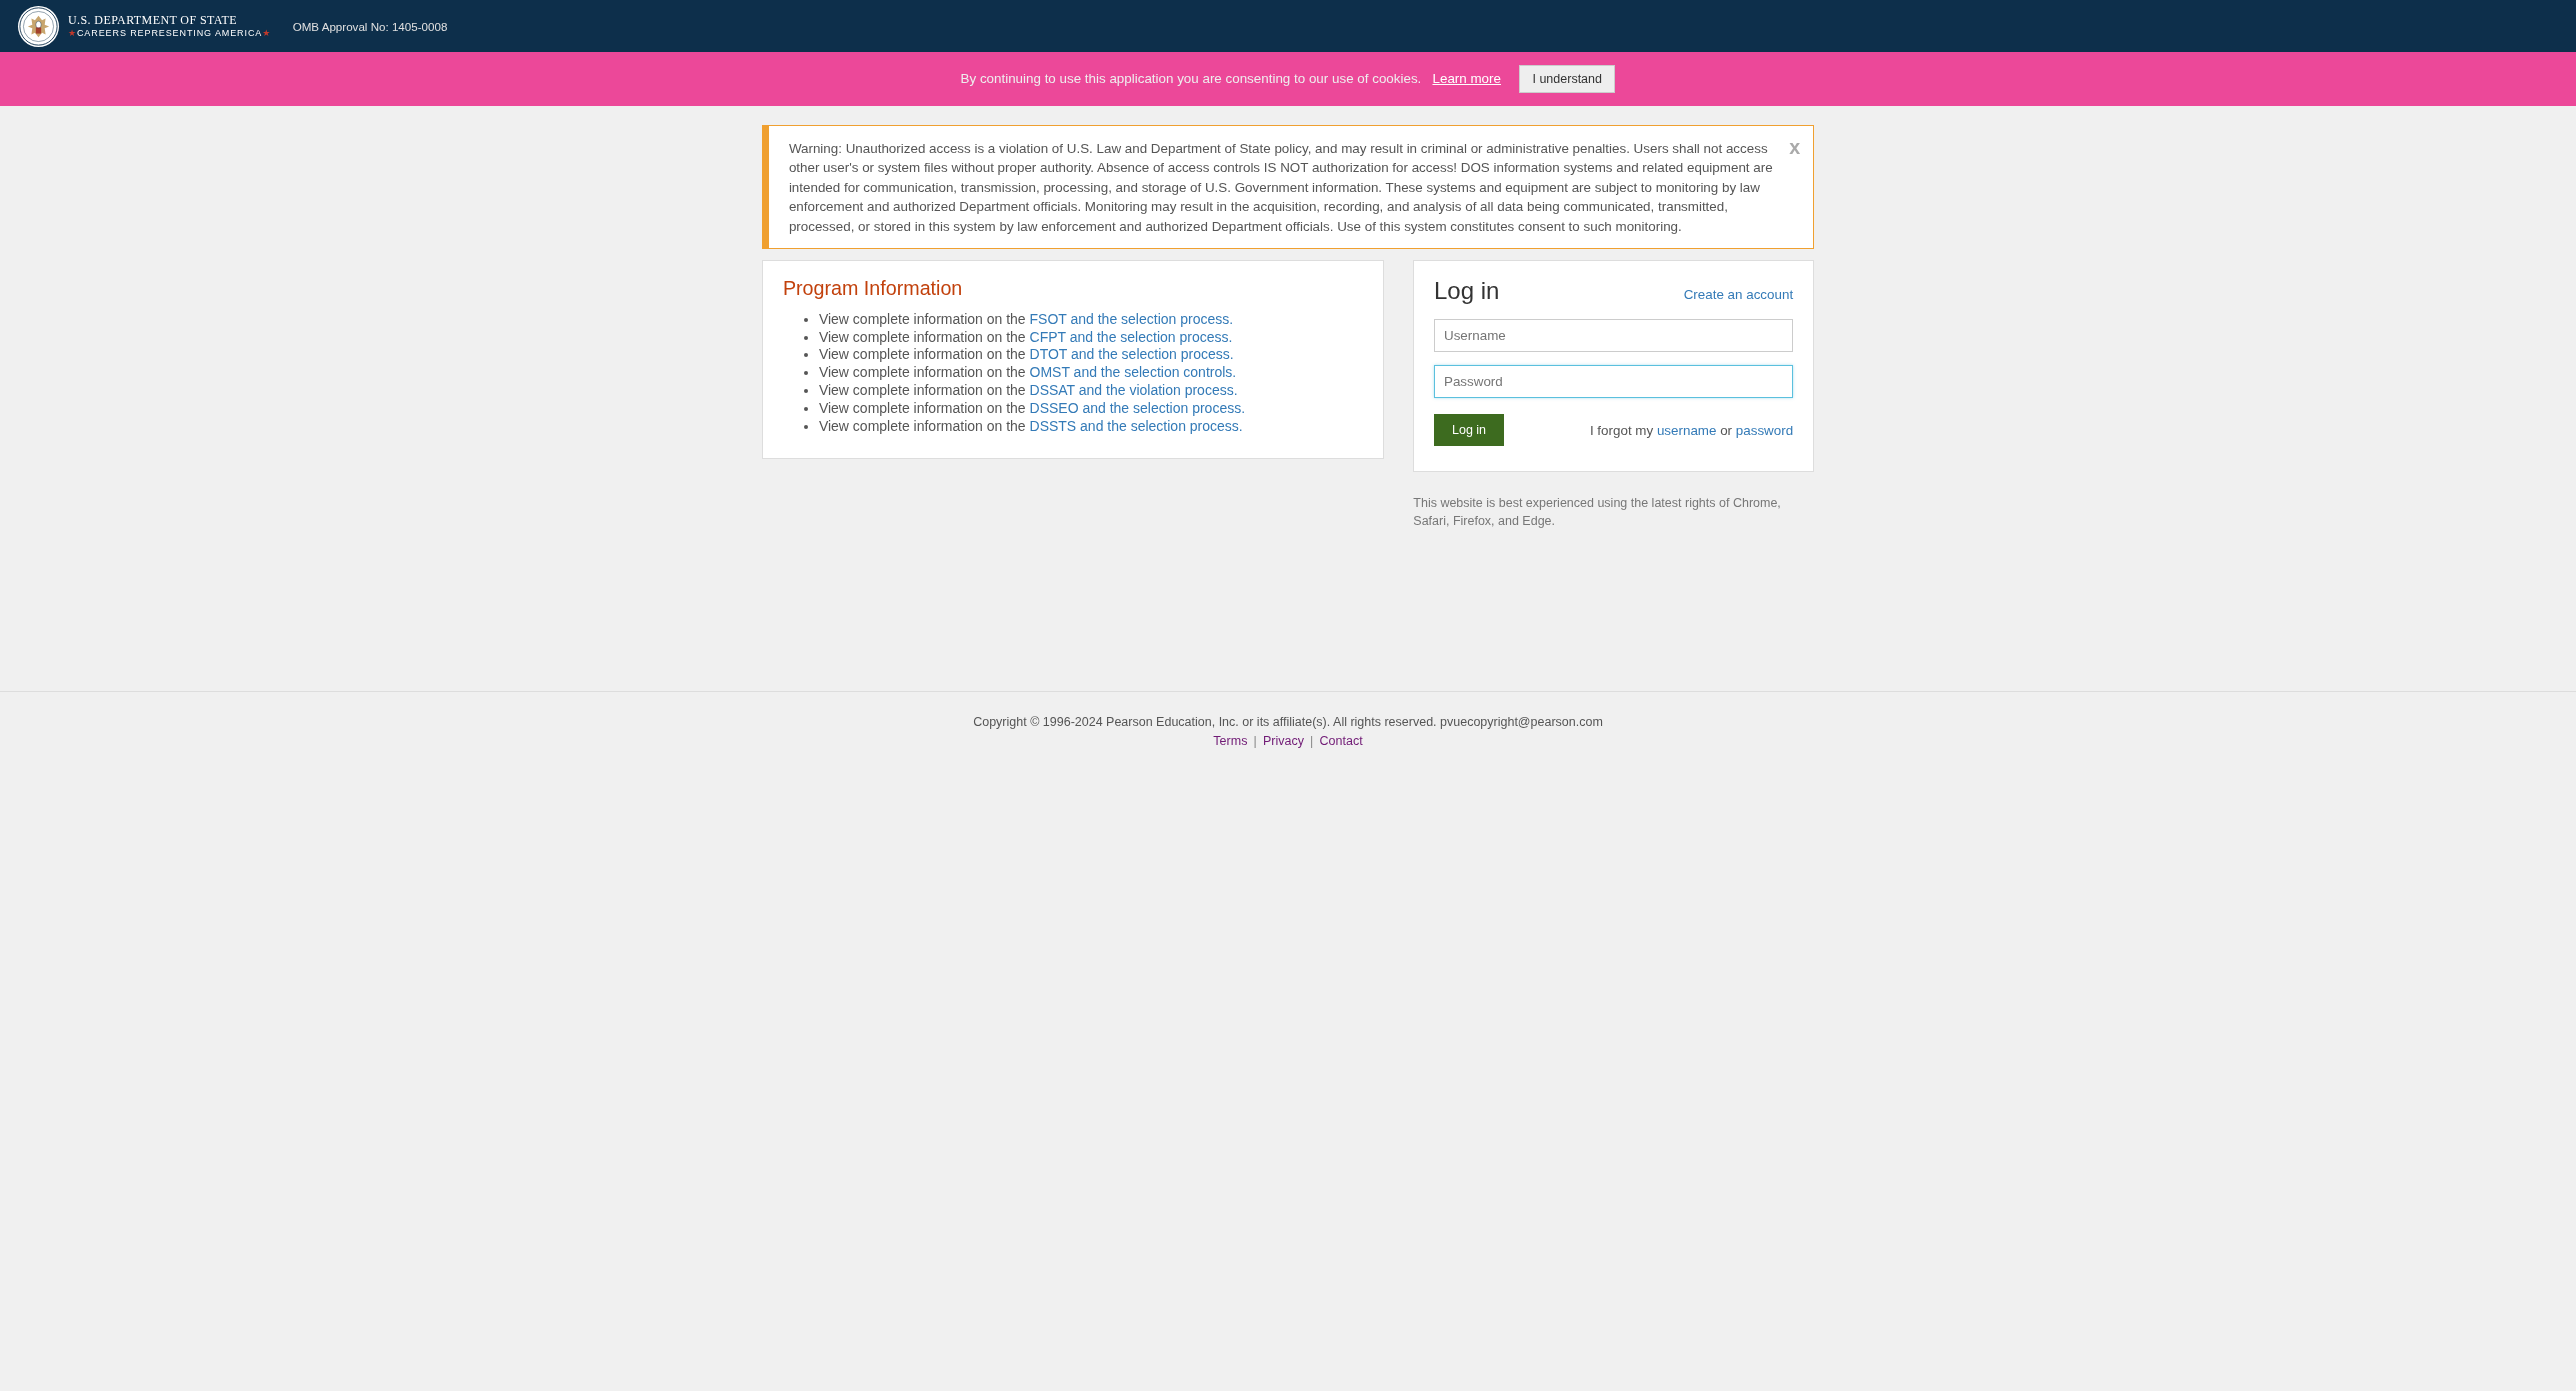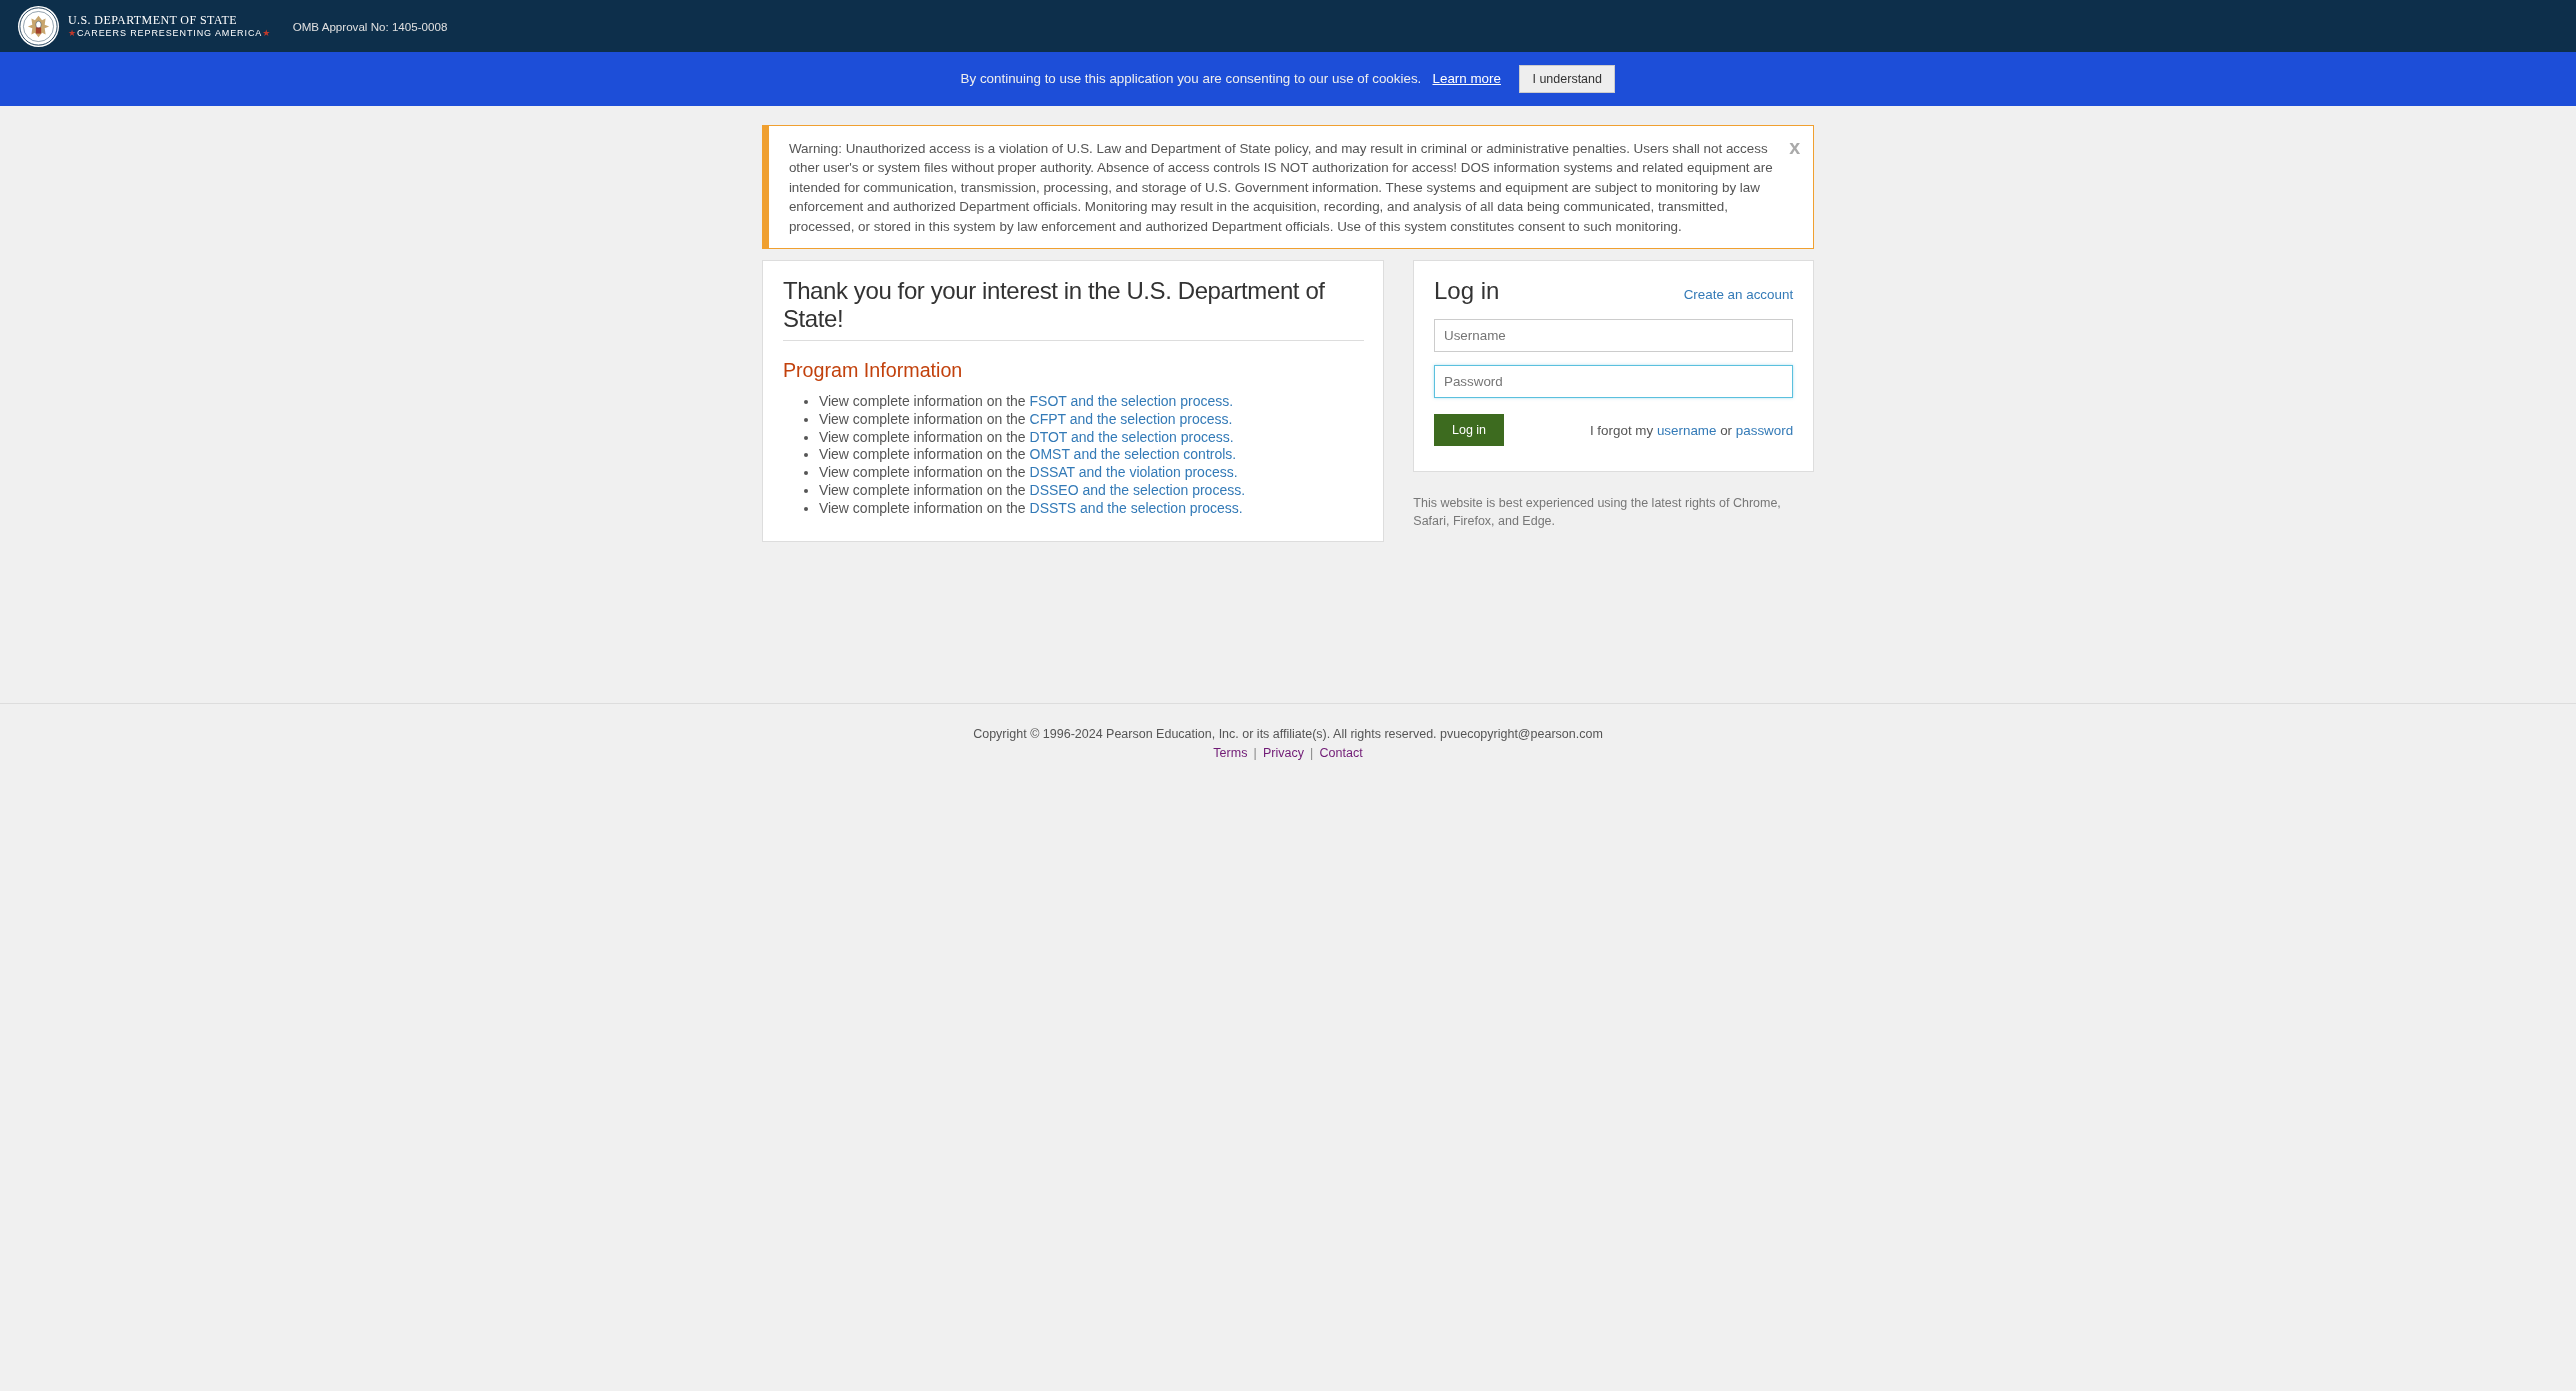--- a/index.html
+++ b/index.html
@@ -7,21 +7,21 @@
 
 .header-bar { background: #0d2f4b; color: #fff; display: flex; align-items: center; padding: 5.4px 18px; height: 52px; }
 .seal { width: 41px; height: 41px; border-radius: 50%; background: #fff; margin-right: 9px; position: relative; flex-shrink: 0; display: flex; align-items: center; justify-content: center; }
 .seal svg { width: 39px; height: 39px; }
 .dept-title { display: flex; flex-direction: column; line-height: 1.1; }
 .dept-main { font-family: Georgia, "Times New Roman", serif; font-size: 12px; letter-spacing: 0.4px; }
 .dept-sub { font-size: 9px; letter-spacing: 0.9px; margin-top: 1.8px; }
 .dept-sub .star { color: #c0392b; }
 .omb { margin-left: 21.5px; font-size: 11.6px; color: #e0e0e0; }
 
-.cookie-bar { background: #1d4ed8; color: #eee; padding: 12.5px 18px; display: flex; align-items: center; justify-content: center; gap: 18px; font-size: 13.4px; }
+.cookie-bar { background: #ec4899; color: #eee; padding: 12.5px 18px; display: flex; align-items: center; justify-content: center; gap: 18px; font-size: 13.4px; }
 .cookie-bar a { color: #fff; text-decoration: underline; }
 .cookie-bar button { background: #eee; color: #333; border: 0.9px solid #ccc; padding: 6.3px 12.5px; font-size: 12.5px; cursor: pointer; }
 
 .container { max-width: 1073px; margin: 19.7px auto 0; padding: 0 10.7px; }
 
 .warning-box { background: #fff; border: 0.9px solid #f0a030; border-left: 7.2px solid #f0a030; padding: 12.5px 19.7px; position: relative; font-size: 13.4px; line-height: 1.45; color: #555; }
 .warning-close { position: absolute; top: 7.2px; right: 12.5px; color: #aaa; font-size: 19.7px; font-weight: bold; cursor: pointer; }
 
 .columns { display: flex; gap: 29px; margin-top: 10.7px; align-items: flex-start; }
 .left-col { flex: 1.45; background: #fff; border: 0.9px solid #ddd; padding: 16px 19.7px 23px; }
@@ -80,21 +80,20 @@
 </div>
 
 <div class="container">
   <div class="warning-box">
     <span>Warning: Unauthorized access is a violation of U.S. Law and Department of State policy, and may result in criminal or administrative penalties. Users shall not access other user's or system files without proper authority. Absence of access controls IS NOT authorization for access! DOS information systems and related equipment are intended for communication, transmission, processing, and storage of U.S. Government information. These systems and equipment are subject to monitoring by law enforcement and authorized Department officials. Monitoring may result in the acquisition, recording, and analysis of all data being communicated, transmitted, processed, or stored in this system by law enforcement and authorized Department officials. Use of this system constitutes consent to such monitoring.</span>
     <span class="warning-close">x</span>
   </div>
 
   <div class="columns">
     <div class="left-col">
-      <h1 class="welcome-title">Thank you for your interest in the U.S. Department of State!</h1>
       <h2 class="section-title">Program Information</h2>
       <ul class="program-list">
         <li><span>View complete information on the </span><a href="#">FSOT and the selection process.</a></li>
         <li><span>View complete information on the </span><a href="#">CFPT and the selection process.</a></li>
         <li><span>View complete information on the </span><a href="#">DTOT and the selection process.</a></li>
         <li><span>View complete information on the </span><a href="#">OMST and the selection controls.</a></li>
         <li><span>View complete information on the </span><a href="#">DSSAT and the violation process.</a></li>
         <li><span>View complete information on the </span><a href="#">DSSEO and the selection process.</a></li>
         <li><span>View complete information on the </span><a href="#">DSSTS and the selection process.</a></li>
       </ul>

